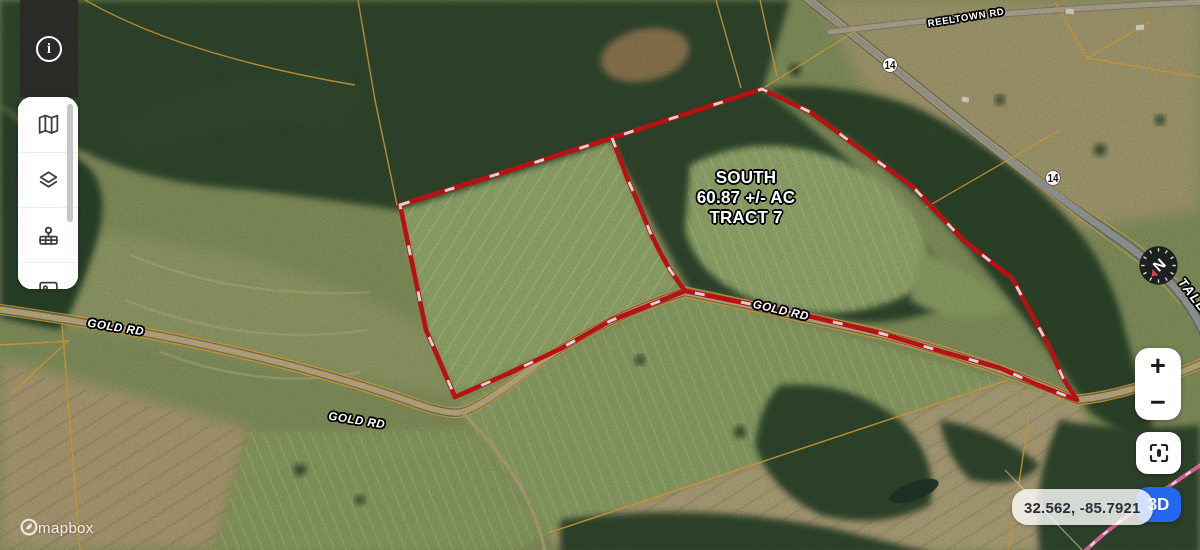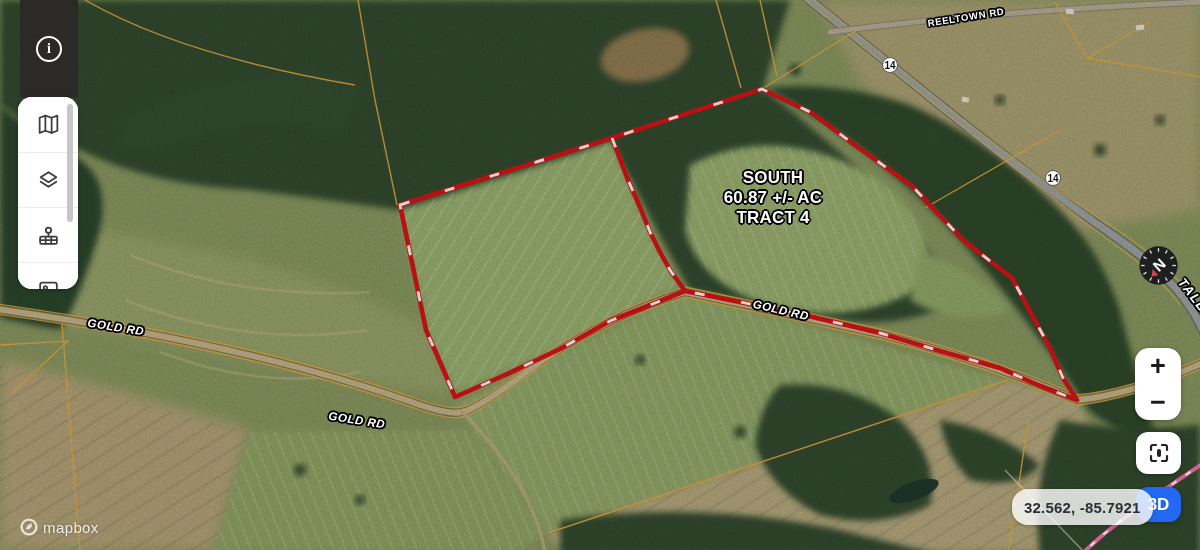--- a/index.html
+++ b/index.html
@@ -52,21 +52,21 @@
                 display:flex; align-items:center; justify-content:center; }
   #btn-3d { left:1136px; top:487px; width:45px; height:35px; background:#2368f0; border-radius:12px; border:none; cursor:pointer;
             color:#ffffff; font-size:17px; font-weight:700; display:flex; align-items:center; justify-content:center;
             font-family:"Liberation Sans", sans-serif; }
   #coords-chip { left:1012px; top:489px; height:36px; background:rgba(255,255,255,.8); border-radius:16px;
                  display:flex; align-items:center; padding:0 12px; font-size:15px; font-weight:600; color:#2e2e38;
                  box-shadow:0 1px 4px rgba(0,0,0,.25); letter-spacing:.2px;text-align:center; }
   #compass { position:absolute; left:1138px; top:245px; width:41px; height:41px; cursor:pointer; }
 
   
-  #watermark { position:absolute; left:20px; top:518px; display:flex; align-items:center; gap:5px; opacity:.85; cursor:pointer; }
+  #watermark { position:absolute; left:20px; top:518px; display:flex; align-items:center; opacity:.85; cursor:pointer; }
   #watermark .brand { color:#fff; font-size:15px; font-weight:500; letter-spacing:.4px;
                       text-shadow:0 0 3px rgba(0,0,0,.45); }
 </style>
 </head>
 <body>
 
 <div id="app">
 
   <svg id="map-svg" width="1200" height="550" viewBox="0 0 1200 550">
     <defs>
@@ -195,24 +195,24 @@
     </g>
 
     <g fill="none">
       <path d="M1205,462 Q1160,492 1122,520 Q1100,536 1082,554" stroke="#ee6ea6" stroke-width="4"></path>
       <path d="M1205,462 Q1160,492 1122,520 Q1100,536 1082,554" stroke="#fff" stroke-width="2.2" stroke-dasharray="6 11" opacity=".95"></path>
     </g>
 
     <rect width="1200" height="550" filter="url(#grain)" opacity=".32"></rect>
   </svg>
 
-  <div class="halo tract-label" style="left:746px; top:198px;margin-left:27px;">
+  <div class="halo tract-label" style="left:746px; top:198px;">
     <div>SOUTH</div>
     <div>60.87 +/- AC</div>
-    <div>TRACT 4</div>
+    <div>TRACT 7</div>
   </div>
 
   <div class="halo road-label" style="left:116px; top:327px; --rot:9deg;">GOLD RD</div>
   <div class="halo road-label" style="left:357px; top:420px; --rot:9deg;">GOLD RD</div>
   <div class="halo road-label" style="left:781px; top:310px; --rot:13deg;">GOLD RD</div>
   <div class="halo minor-road-label" style="left:966px; top:17px; --rot:-9deg; font-size:9.5px;">REELTOWN RD</div>
   <div class="halo minor-road-label" style="left:1196px; top:299px; --rot:52deg; font-size:13px; font-style:italic; letter-spacing:1.5px;">TALLA</div>
 
   <div class="hwy-shield" style="left:890px; top:65px;">
     <span>14</span>

